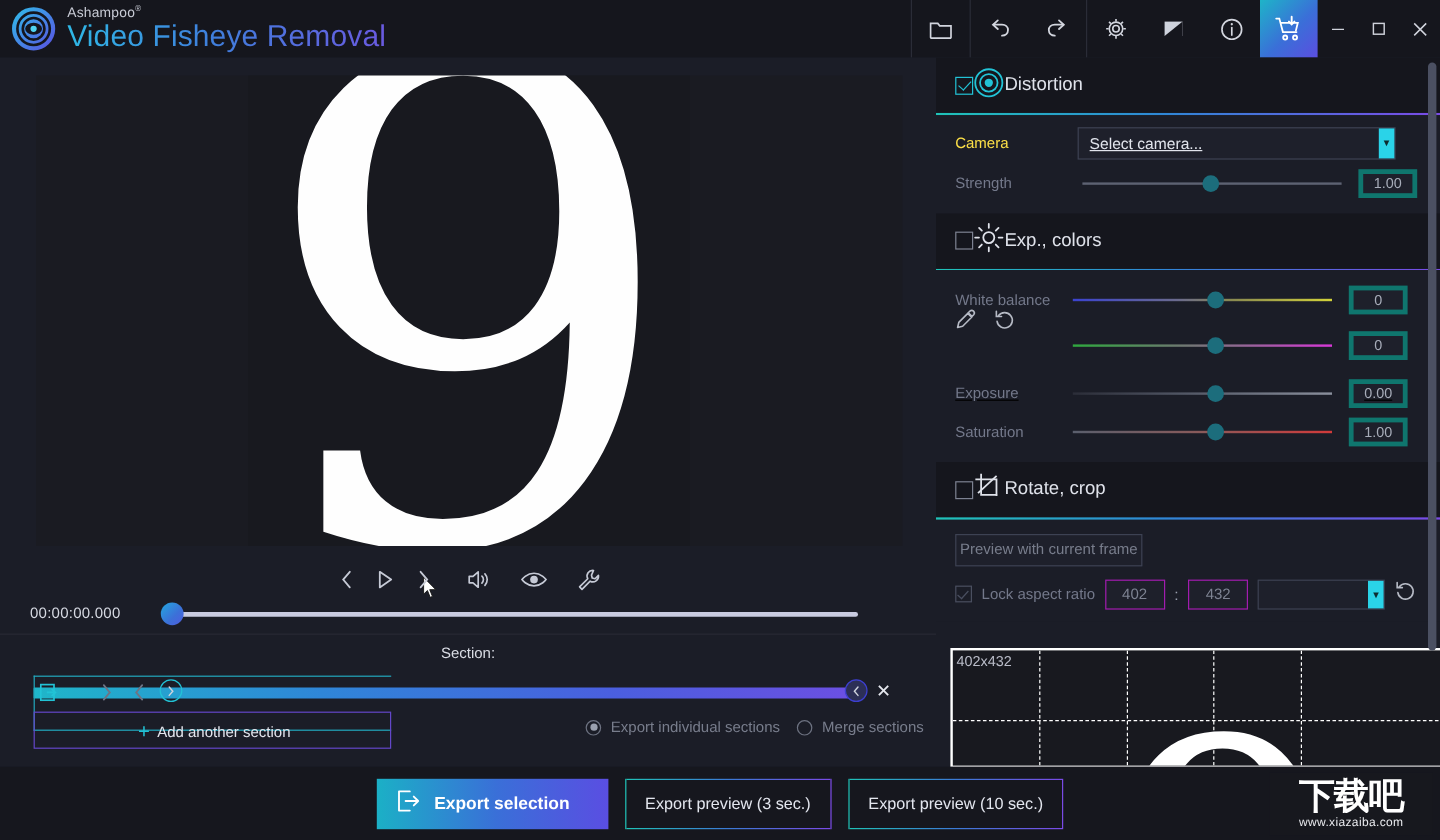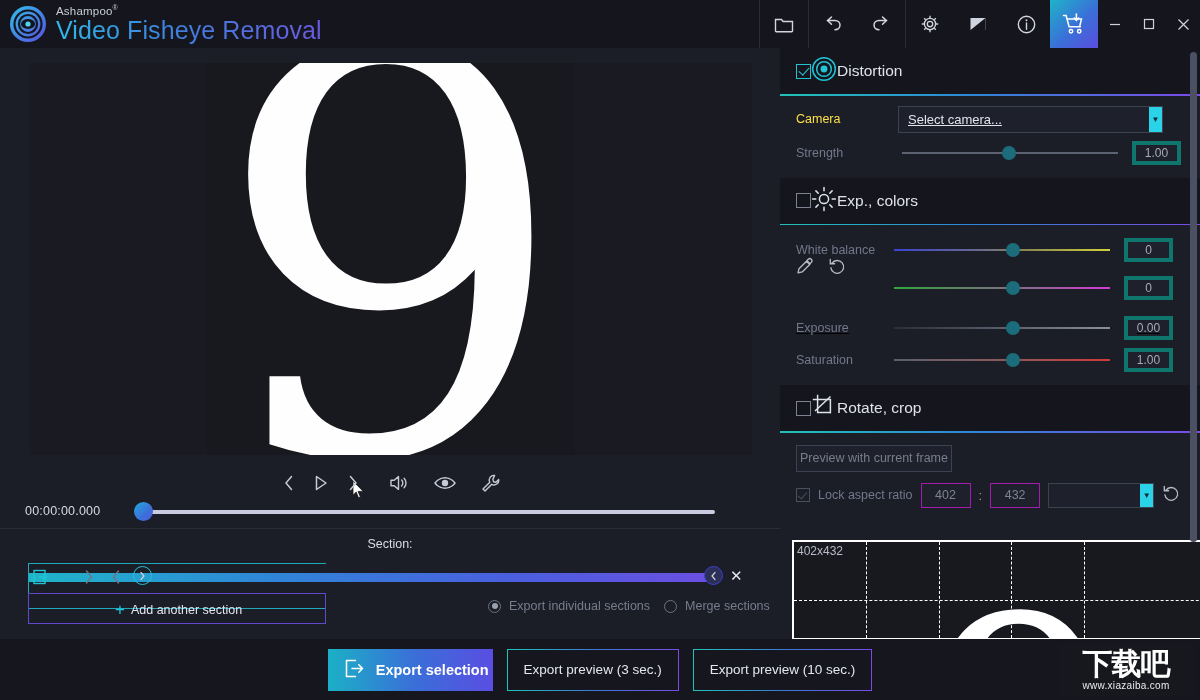--- a/index.html
+++ b/index.html
@@ -206,21 +206,21 @@
 
   
   .scrollbar { position:absolute; right: 3px; top: 4px; width: 7px; height: 490px; border-radius:4px; background:#4b5062; }
 
   
   .bottombar {
     position:absolute; left:0; top:639px; width:1200px; height:61px; background:#16171e;
     display:flex; align-items:center; justify-content:center; gap: 14px;
   }
   .btn-primary {
-    height: 42px; padding: 0 4px 0 16px;
+    height: 42px; padding: 0 32px 0 16px;
     background: linear-gradient(90deg,#1bb0c6 0%,#3a6fd8 52%,#5a4ee2 100%);
     display:flex; align-items:center; gap:11px;
     color:#ffffff; font-size:14.5px; font-weight:bold;
   }
   .btn-outline {
     height: 42px; padding: 0 16px; display:flex; align-items:center; justify-content:center;
     font-size:13.5px; color:#e3e6ee; background: transparent;
     border: 1px solid transparent;
     border-image: linear-gradient(90deg,#1fc3b8 0%,#3b7ad6 50%,#7a4ae6 100%) 1;
   }

